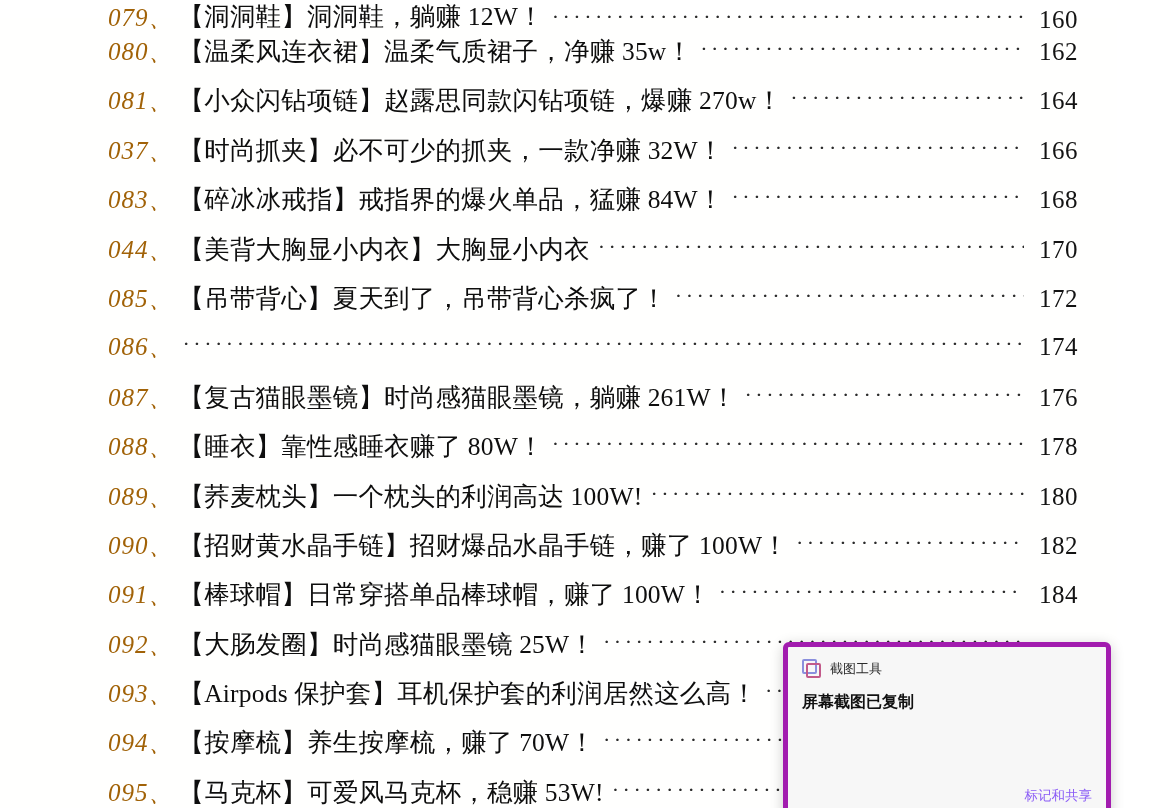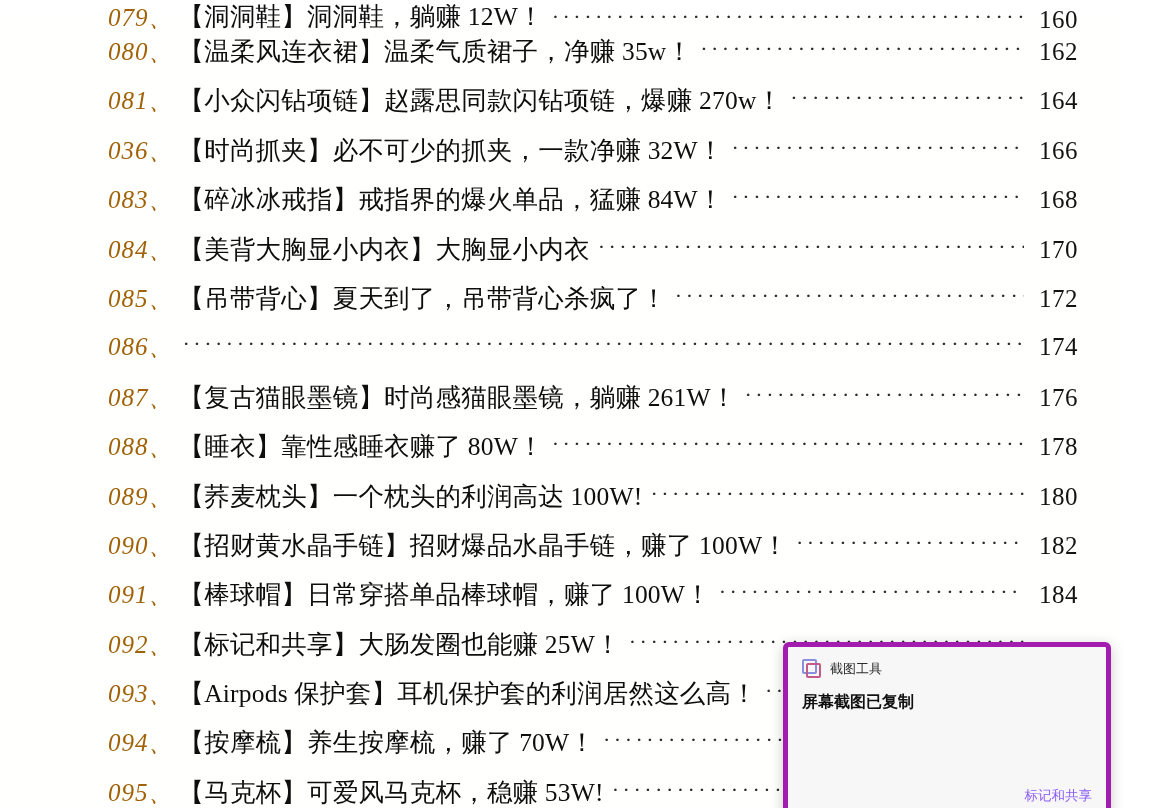--- a/index.html
+++ b/index.html
@@ -224,35 +224,35 @@
     </div>
 
     <div class="toc-row">
       <span class="toc-num">081、</span>
       <span class="toc-title">【小众闪钻项链】赵露思同款闪钻项链，爆赚 270w！</span>
       <span class="toc-dots">····································································································</span>
       <span class="toc-page">164</span>
     </div>
 
     <div class="toc-row">
-      <span class="toc-num">036、</span>
+      <span class="toc-num">037、</span>
       <span class="toc-title">【时尚抓夹】必不可少的抓夹，一款净赚 32W！</span>
       <span class="toc-dots">····································································································</span>
       <span class="toc-page">166</span>
     </div>
 
     <div class="toc-row">
       <span class="toc-num">083、</span>
       <span class="toc-title">【碎冰冰戒指】戒指界的爆火单品，猛赚 84W！</span>
       <span class="toc-dots">····································································································</span>
       <span class="toc-page">168</span>
     </div>
 
     <div class="toc-row">
-      <span class="toc-num">084、</span>
+      <span class="toc-num">044、</span>
       <span class="toc-title">【美背大胸显小内衣】大胸显小内衣</span>
       <span class="toc-dots">····································································································</span>
       <span class="toc-page">170</span>
     </div>
 
     <div class="toc-row">
       <span class="toc-num">085、</span>
       <span class="toc-title">【吊带背心】夏天到了，吊带背心杀疯了！</span>
       <span class="toc-dots">····································································································</span>
       <span class="toc-page">172</span>
@@ -294,21 +294,21 @@
 
     <div class="toc-row">
       <span class="toc-num">091、</span>
       <span class="toc-title">【棒球帽】日常穿搭单品棒球帽，赚了 100W！</span>
       <span class="toc-dots">····································································································</span>
       <span class="toc-page">184</span>
     </div>
 
     <div class="toc-row">
       <span class="toc-num">092、</span>
-      <span class="toc-title">【标记和共享】大肠发圈也能赚 25W！</span>
+      <span class="toc-title">【大肠发圈】时尚感猫眼墨镜 25W！</span>
       <span class="toc-dots">····································································································</span>
       <span class="toc-page"></span>
     </div>
 
     <div class="toc-row">
       <span class="toc-num">093、</span>
       <span class="toc-title">【Airpods 保护套】耳机保护套的利润居然这么高！</span>
       <span class="toc-dots">····································································································</span>
       <span class="toc-page"></span>
     </div>

